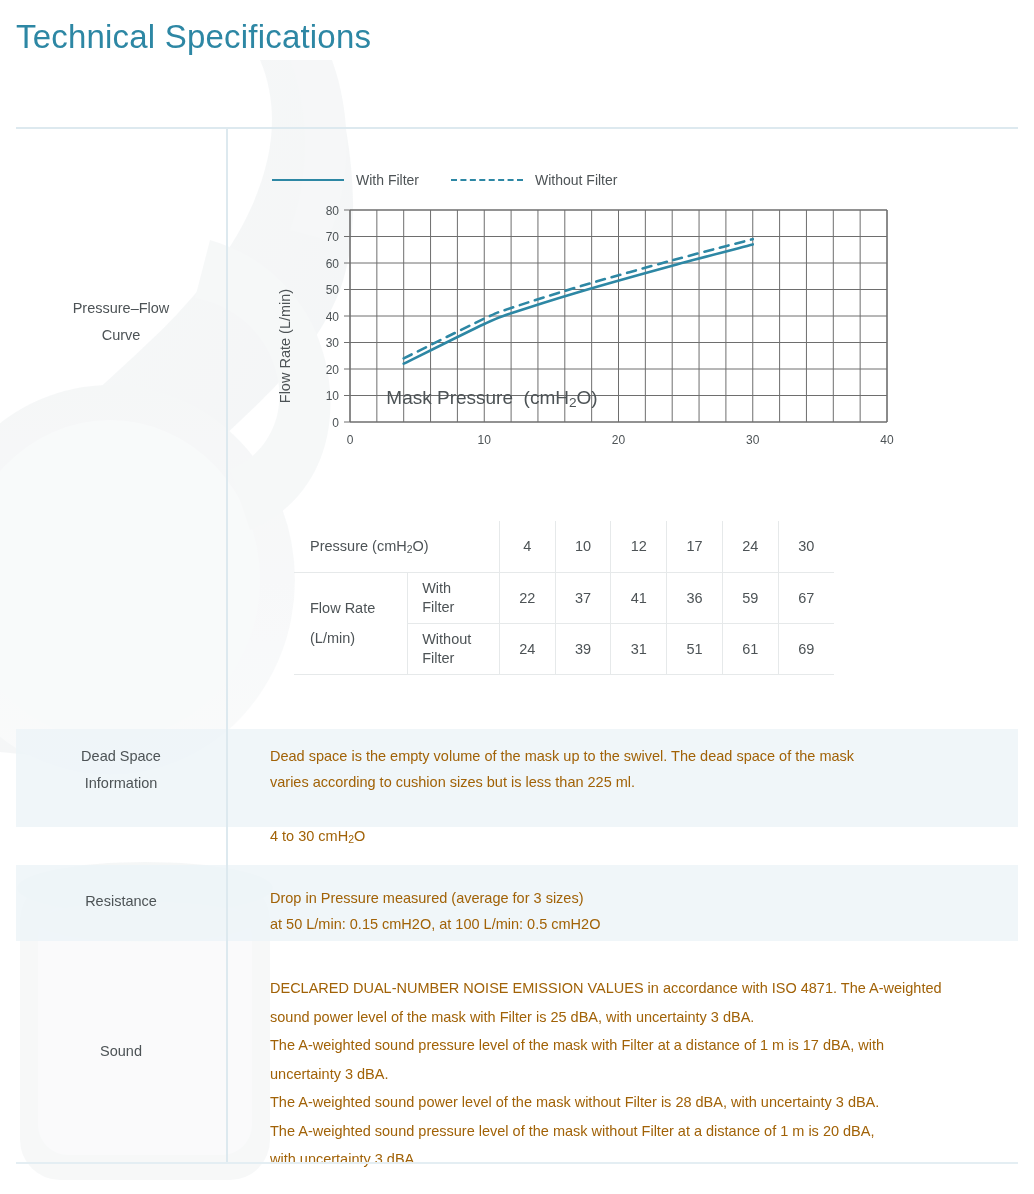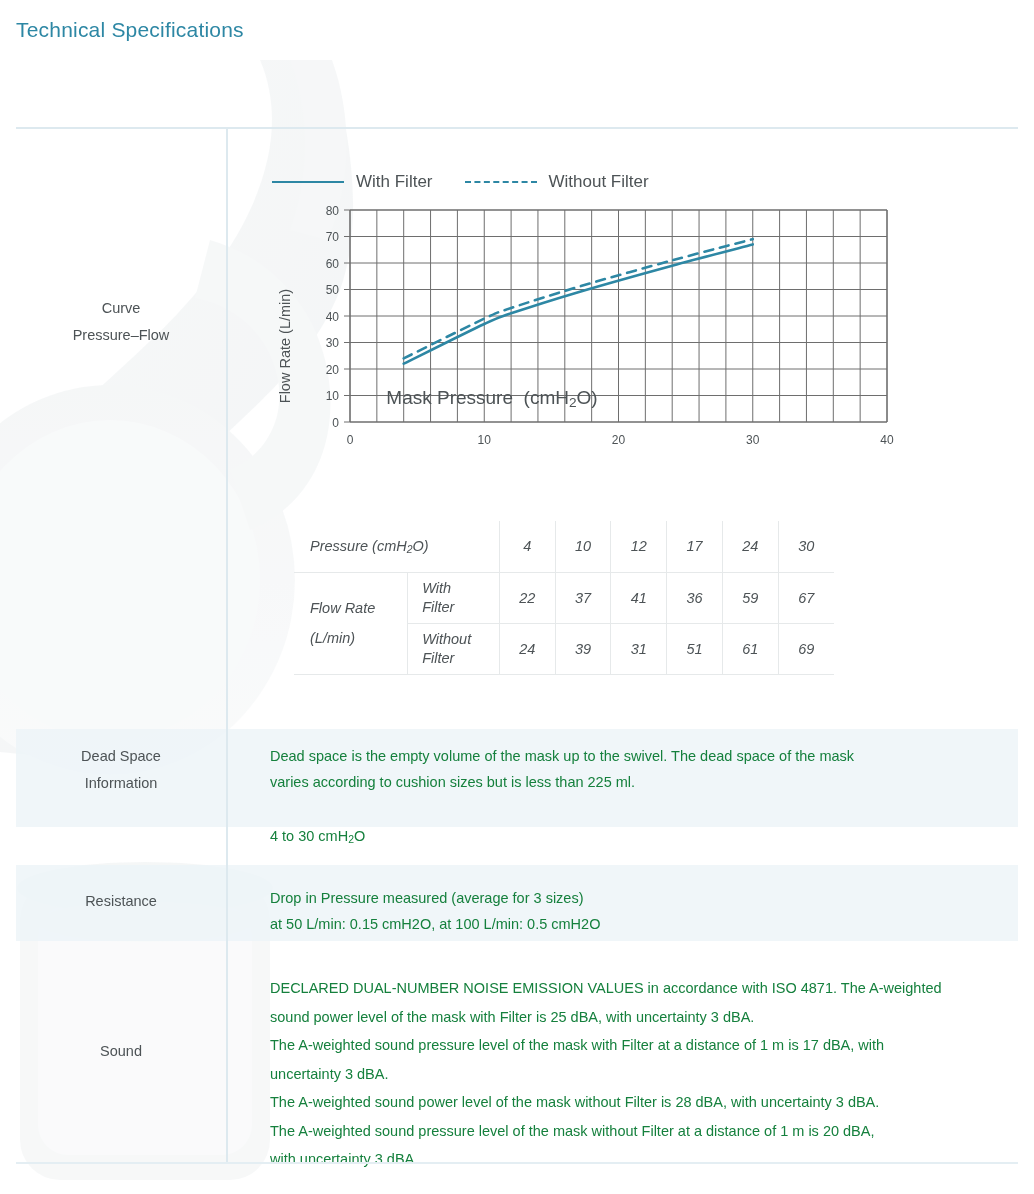--- a/index.html
+++ b/index.html
@@ -30,21 +30,21 @@
     pointer-events: none;
     opacity: 0.55;
     z-index: 0;
   }
 
   
   #page-title {
     position: absolute;
     left: 16px;
     top: 18px;
-    font-size: 21px;
+    font-size: 33px;
     font-weight: 400;
     letter-spacing: 0.2px;
     color: #2d87a4;
     z-index: 5;
   }
 
   #top-divider {
     position: absolute;
     left: 16px;
     top: 127px;
@@ -93,36 +93,36 @@
     line-height: 27px;
     color: #4d5356;
   }
 
   .row-body {
     position: absolute;
     left: 254px;
     width: 740px;
     font-size: 14.5px;
     line-height: 26px;
-    color: #15803d;
+    color: #a16207;
   }
 
   
   #chart-row { top: 129px; height: 390px; }
 
   #chart-label { top: 166px; }
 
   #legend {
     position: absolute;
     left: 256px;
     top: 43px;
     display: flex;
     align-items: center;
     gap: 32px;
-    font-size: 17px;
+    font-size: 14px;
     color: #4d5356;
     justify-content: center;
   }
   .legend-item { display: flex; align-items: center; gap: 12px; }
   .legend-swatch { display: block; }
   .legend-solid {
     width: 72px; height: 0;
     border-top: 2.5px solid #2d87a4;
   }
   .legend-dashed {
@@ -161,21 +161,20 @@
   
   #spec-table {
     position: absolute;
     left: 294px;
     top: 521px;
     width: 540px;
     border-collapse: collapse;
     z-index: 3;
     font-size: 14.5px;
     color: #4d5356;
-    font-style: italic;
   }
   #spec-table td {
     border: 1px solid #e6e9ea;
     padding: 0;
     text-align: center;
     vertical-align: middle;
     height: 51px;
   }
   #spec-table td.lbl {
     text-align: left;
@@ -246,22 +245,22 @@
   </svg>
 
   <div id="page-title">Technical Specifications</div>
   <div id="top-divider"></div>
   <div id="col-divider"></div>
   <div id="bottom-divider"></div>
 
   <div class="row" id="chart-row">
 
     <div class="row-label" id="chart-label">
+      <div>Pressure–Flow</div>
       <div>Curve</div>
-      <div>Pressure–Flow</div>
     </div>
 
     <div id="legend">
       <div class="legend-item">
         <span class="legend-swatch legend-solid"></span>
         <span>With Filter</span>
       </div>
       <div class="legend-item">
         <span class="legend-swatch legend-dashed"></span>
         <span>Without Filter</span>

